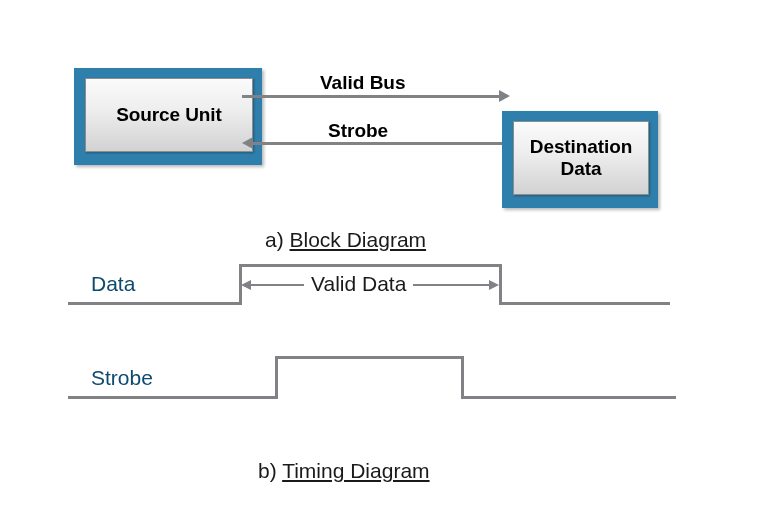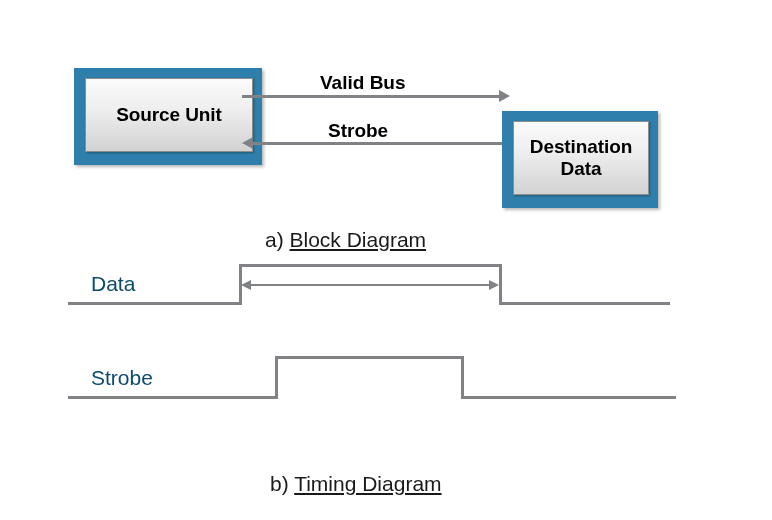--- a/index.html
+++ b/index.html
@@ -158,24 +158,25 @@
 
   <div class="hline" style="left:239px; top:264px; width:263px;"></div>
 
   <div class="vline" style="left:499px; top:264px; height:41px;"></div>
 
   <div class="hline" style="left:499px; top:302px; width:171px;"></div>
 
   <div class="thinline" style="left:245px; top:284px; width:250px;"></div>
   <div class="thinarrow thinarrow-left" style="left:241px; top:280px;"></div>
   <div class="thinarrow thinarrow-right" style="left:489px; top:280px;"></div>
+  <div class="valid-label" style="left:304px; top:272px;">Valid Data</div>
 
   <div class="wave-label" style="left:68px; top:366px;">Strobe</div>
 
   <div class="hline" style="left:68px; top:396px; width:210px;"></div>
   <div class="vline" style="left:275px; top:356px; height:43px;"></div>
   <div class="hline" style="left:275px; top:356px; width:189px;"></div>
   <div class="vline" style="left:461px; top:356px; height:43px;"></div>
   <div class="hline" style="left:461px; top:396px; width:215px;"></div>
 
-  <div class="caption" style="left:270px; top:459px;margin-top:13px;"><span>b) </span><span class="u">Timing Diagram</span></div>
+  <div class="caption" style="left:258px; top:459px;"><span>b) </span><span class="u">Timing Diagram</span></div>
 
 </div>
 
 </body></html>

